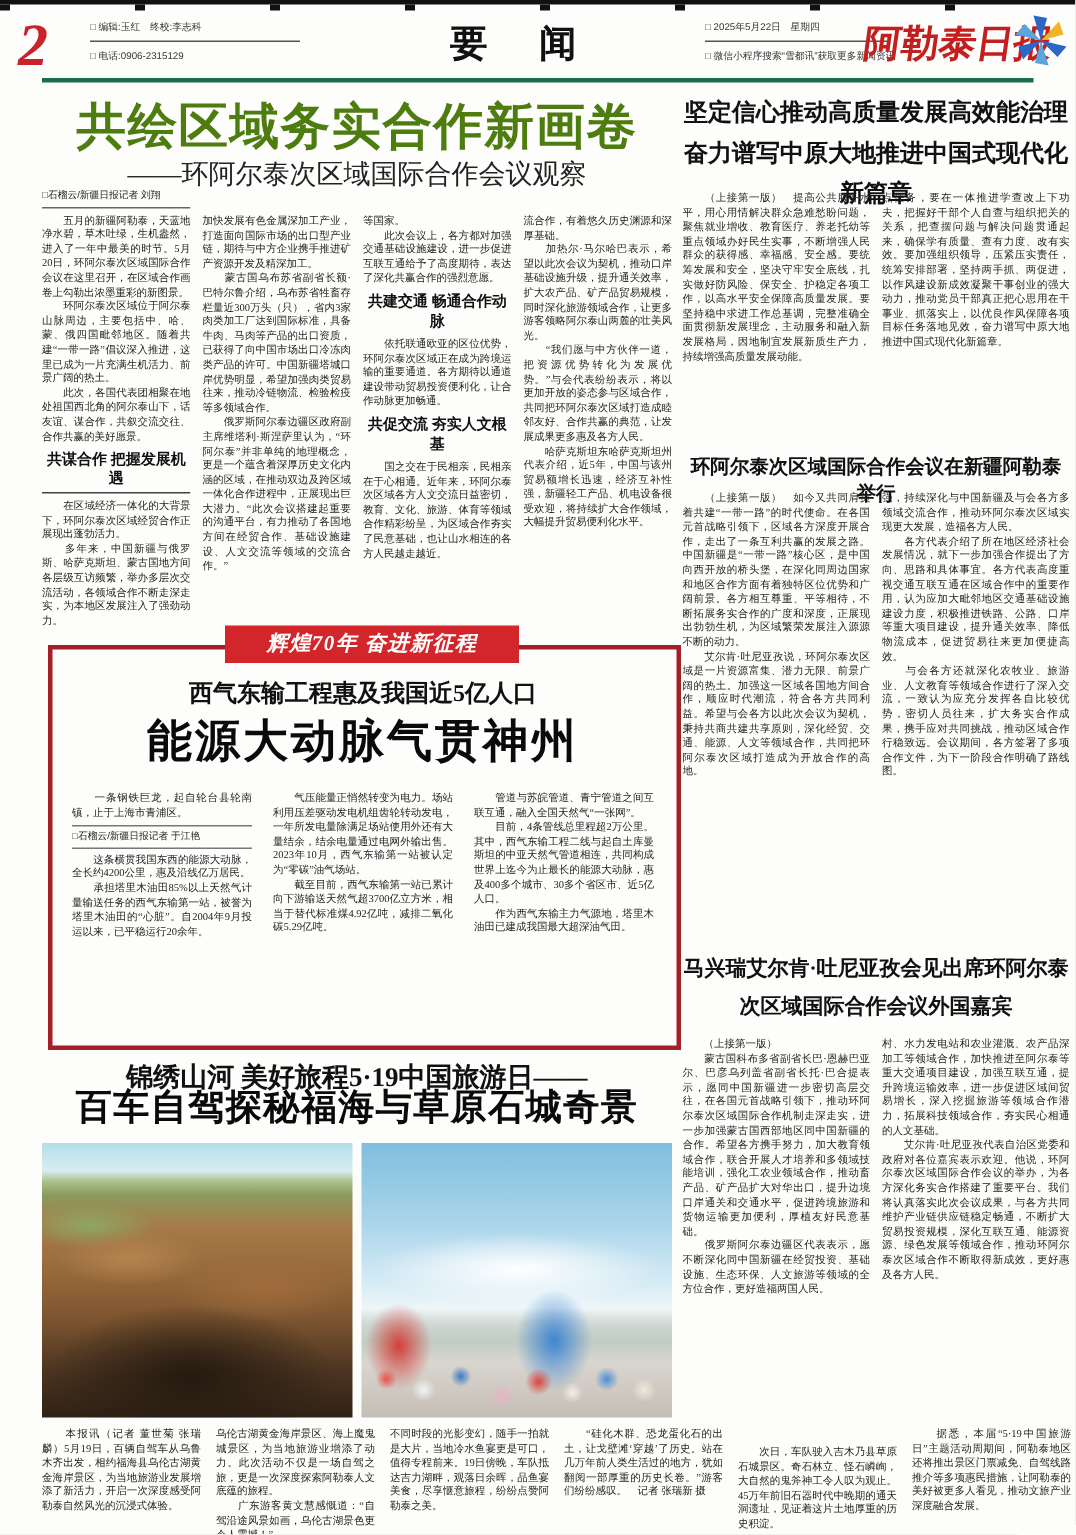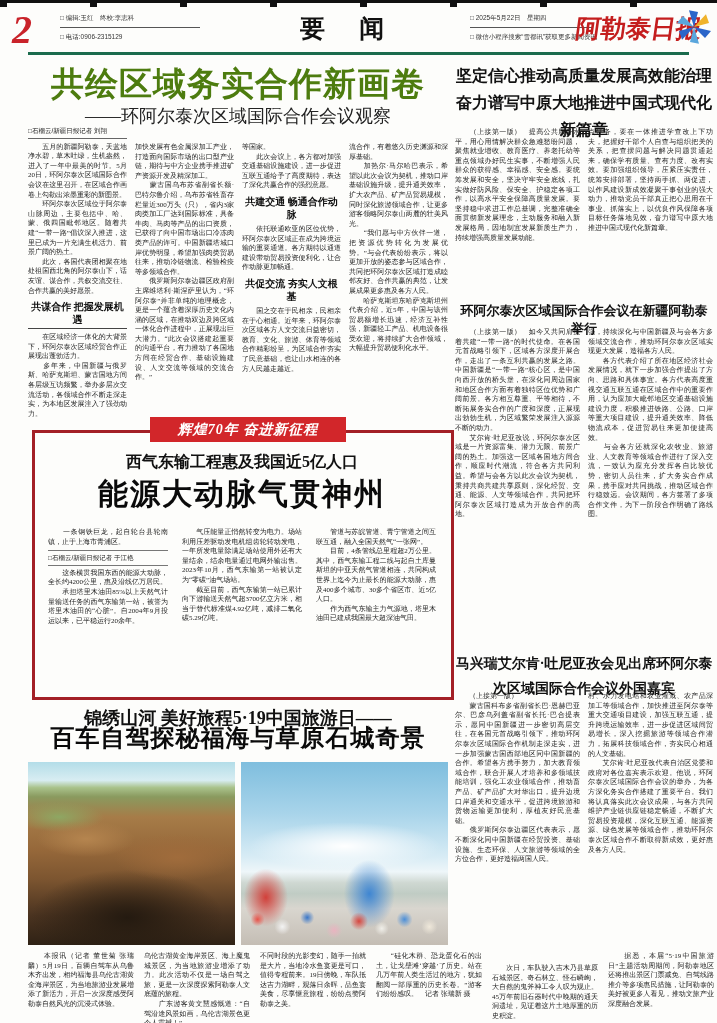--- a/index.html
+++ b/index.html
@@ -142,21 +142,21 @@
   <div class="col clip" style="left:455px;top:328px;width:125px;height:296px;">
     <div class="bodytxt">　　（上接第一版）　如今又共同肩负着共建“一带一路”的时代使命。在各国元首战略引领下，区域各方深度开展合作，走出了一条互利共赢的发展之路。中国新疆是“一带一路”核心区，是中国向西开放的桥头堡，在深化同周边国家和地区合作方面有着独特区位优势和广阔前景。各方相互尊重、平等相待，不断拓展务实合作的广度和深度，正展现出勃勃生机，为区域繁荣发展注入源源不断的动力。
 　　艾尔肯·吐尼亚孜说，环阿尔泰次区域是一片资源富集、潜力无限、前景广阔的热土。加强这一区域各国地方间合作，顺应时代潮流，符合各方共同利益。希望与会各方以此次会议为契机，秉持共商共建共享原则，深化经贸、交通、能源、人文等领域合作，共同把环阿尔泰次区域打造成为开放合作的高地。</div>
   </div>
   <div class="col clip" style="left:588px;top:328px;width:125px;height:296px;">
     <div class="bodytxt">强，持续深化与中国新疆及与会各方多领域交流合作，推动环阿尔泰次区域实现更大发展，造福各方人民。
 　　各方代表介绍了所在地区经济社会发展情况，就下一步加强合作提出了方向、思路和具体事宜。各方代表高度重视交通互联互通在区域合作中的重要作用，认为应加大毗邻地区交通基础设施建设力度，积极推进铁路、公路、口岸等重大项目建设，提升通关效率、降低物流成本，促进贸易往来更加便捷高效。
 　　与会各方还就深化农牧业、旅游业、人文教育等领域合作进行了深入交流，一致认为应充分发挥各自比较优势，密切人员往来，扩大务实合作成果，携手应对共同挑战，推动区域合作行稳致远。会议期间，各方签署了多项合作文件，为下一阶段合作明确了路线图。</div>
   </div>
 
-  <div class="rhead" style="top:634px;font-size:14px;line-height:25px;margin-top:17px;">
+  <div class="rhead" style="top:634px;font-size:14px;line-height:25px;">
     <div>马兴瑞艾尔肯·吐尼亚孜会见出席环阿尔泰</div>
     <div>次区域国际合作会议外国嘉宾</div>
   </div>
   <div class="col clip" style="left:455px;top:692px;width:125px;height:252px;">
     <div class="bodytxt">　　（上接第一版）
 　　蒙古国科布多省副省长巴·恩赫巴亚尔、巴彦乌列盖省副省长托·巴合提表示，愿同中国新疆进一步密切高层交往，在各国元首战略引领下，推动环阿尔泰次区域国际合作机制走深走实，进一步加强蒙古国西部地区同中国新疆的合作。希望各方携手努力，加大教育领域合作，联合开展人才培养和多领域技能培训，强化工农业领域合作，推动畜产品、矿产品扩大对华出口，提升边境口岸通关和交通水平，促进跨境旅游和货物运输更加便利，厚植友好民意基础。
 　　俄罗斯阿尔泰边疆区代表表示，愿不断深化同中国新疆在经贸投资、基础设施、生态环保、人文旅游等领域的全方位合作，更好造福两国人民。</div>
   </div>
   <div class="col clip" style="left:588px;top:692px;width:125px;height:252px;">
     <div class="bodytxt">村、水力发电站和农业灌溉、农产品深加工等领域合作，加快推进至阿尔泰等重大交通项目建设，加强互联互通，提升跨境运输效率，进一步促进区域间贸易增长，深入挖掘旅游等领域合作潜力，拓展科技领域合作，夯实民心相通的人文基础。

